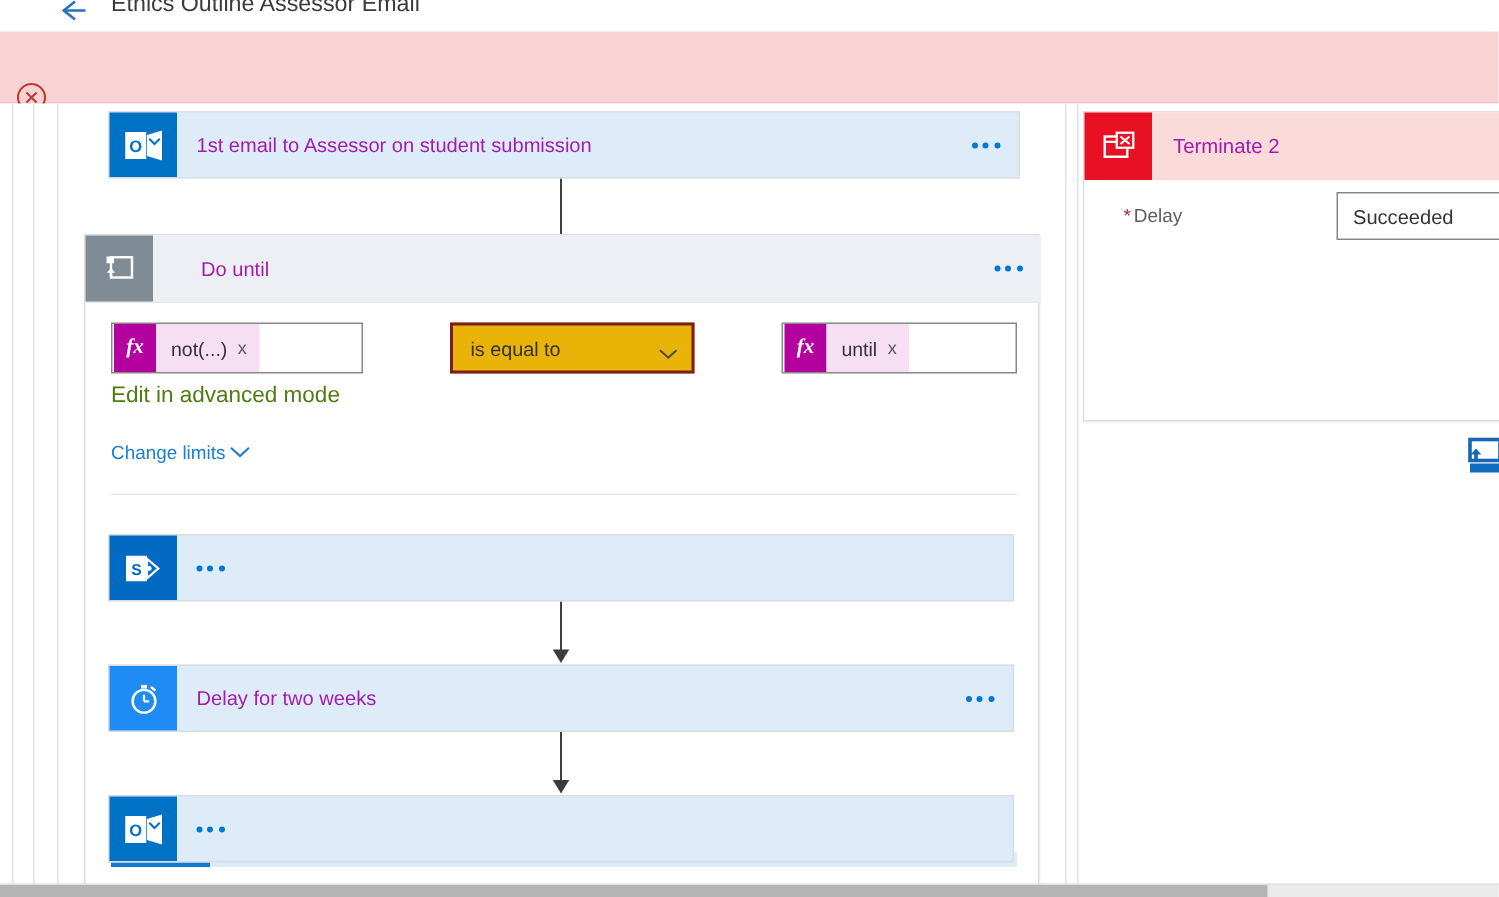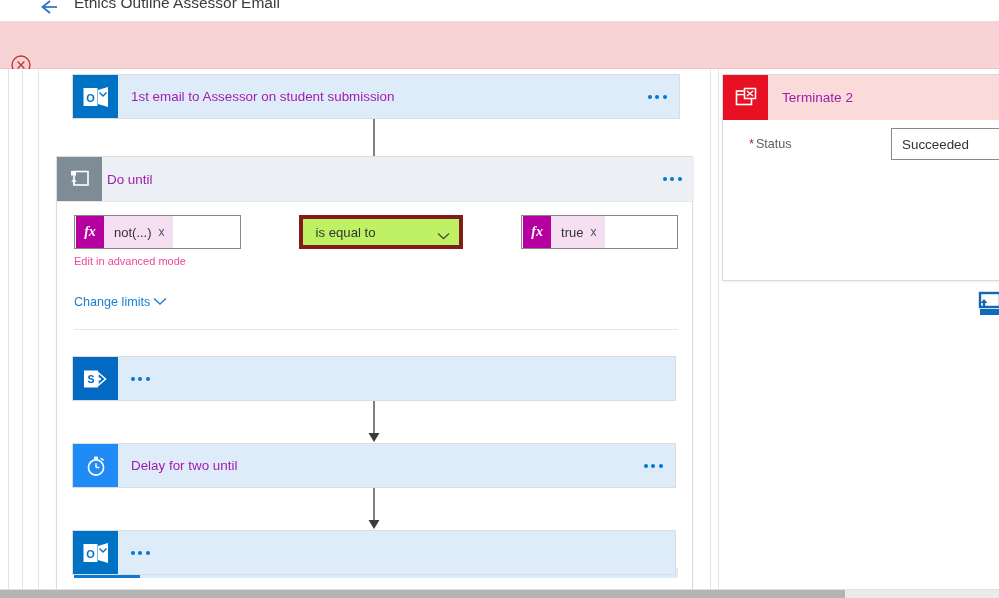--- a/index.html
+++ b/index.html
@@ -118,21 +118,21 @@
     background: #ffffff;
     box-shadow: 0 1px 2px rgba(0,0,0,0.06);
   }
   #scope-header {
     position: absolute; left: 0; top: 0; width: 637px; height: 45px;
     background: #eceff3;
     display: flex; align-items: stretch;
     border-bottom: 1px solid #e6e8eb;
   }
   #scope-header .card-icon { width: 45px; min-width: 45px; }
-  #scope-header .card-title { font-size: 13.4px; padding-left: 5px; }
+  #scope-header .card-title { font-size: 13.4px; padding-left: 32px; }
   #scope-header .card-menu { width: 44px; }
 
   
   #condition-row {
     position: absolute; left: 17px; top: 58px;
     width: 604px; height: 34px;
     display: flex; align-items: center; gap: 36px;
   }
   .token-field {
     height: 34px;
@@ -161,34 +161,34 @@
     gap: 7px;
     font-size: 13px;
     color: #333333;
     white-space: nowrap;
   }
   .token-chip .chip-x {
     font-size: 12px; color: #555555; cursor: pointer;
   }
   #operator-select {
     width: 182px; height: 34px;
-    border: 4px solid #7f1d1d;
-    background: #bef264;
+    border: 2px solid #7f1d1d;
+    background: #eab308;
     display: flex; align-items: center; justify-content: space-between;
     padding: 0 9px 0 12px;
     font-size: 13.2px;
     color: #333333;
     margin: 0 22px;
     cursor: pointer;
   }
   .chev { width: 13px; height: 8px; }
 
   #link-advanced {
     position: absolute; left: 17px; top: 98px;
-    font-size: 11px; color: #ec4899; cursor: pointer;
+    font-size: 15px; color: #4d7c0f; cursor: pointer;
   }
   #link-change-limits {
     position: absolute; left: 17px; top: 138px;
     font-size: 12.6px; color: #1a7fd4; cursor: pointer;
     display: flex; align-items: center; gap: 3px;
   }
   #scope-divider {
     position: absolute; left: 17px; top: 172px; width: 604px; height: 1px;
     background: #e6e6e6;
   }
@@ -342,21 +342,21 @@
         <span class="chev">
           <svg width="13" height="8" viewBox="0 0 13 8">
             <path d="M1 1.5 L6.5 6.5 L12 1.5" fill="none" stroke="#4a4a4a" stroke-width="1.3"></path>
           </svg>
         </span>
       </div>
 
       <div class="token-field" id="field-right">
         <span class="fx-badge">fx</span>
         <span class="token-chip">
-          <span>true</span>
+          <span>until</span>
           <span class="chip-x">x</span>
         </span>
       </div>
     </div>
 
     <div id="link-advanced">Edit in advanced mode</div>
 
     <div id="link-change-limits">
       <span>Change limits</span>
       <span>
@@ -398,21 +398,21 @@
 
   <div class="card" id="card-delay">
     <div class="card-icon ico-delay">
       <svg width="24" height="24" viewBox="0 0 24 24">
         <circle cx="12" cy="13.5" r="7.6" fill="none" stroke="#ffffff" stroke-width="1.6"></circle>
         <path d="M12 13.5 L12 9.2 M12 13.5 L15.4 13.5" stroke="#ffffff" stroke-width="1.5" fill="none"></path>
         <rect x="10" y="2.6" width="4" height="2.4" fill="#ffffff"></rect>
         <path d="M16.6 4 L19.6 6.4" stroke="#ffffff" stroke-width="1.6" fill="none"></path>
       </svg>
     </div>
-    <div class="card-title">Delay for two until</div>
+    <div class="card-title">Delay for two weeks</div>
     <div class="card-menu">
       <i></i>
       <i></i>
       <i></i>
     </div>
   </div>
 
   <span class="arrow" id="arrow-3">
     <svg width="14" height="42" viewBox="0 0 14 42">
       <path d="M7 0 L7 33" stroke="#3b3b3b" stroke-width="1.3"></path>
@@ -443,21 +443,21 @@
           <rect x="3.5" y="5" width="15" height="13.5" fill="none" stroke="#ffffff" stroke-width="1.6"></rect>
           <path d="M3.5 8.6 L18.5 8.6" stroke="#ffffff" stroke-width="1.4"></path>
           <rect x="11.5" y="2.5" width="11" height="10" fill="#e81123" stroke="#ffffff" stroke-width="1.5"></rect>
           <path d="M14 5 L20 10 M20 5 L14 10" stroke="#ffffff" stroke-width="1.4" fill="none"></path>
         </svg>
       </div>
       <div class="card-title">Terminate 2</div>
     </div>
     <div id="terminate-body">
       <div id="status-label">
-        <span class="req">*</span><span>Status</span>
+        <span class="req">*</span><span>Delay</span>
       </div>
       <input id="status-input" type="text" value="Succeeded" style="">
     </div>
   </div>
 
   <div id="loop-icon-partial">
     <svg width="30" height="28" viewBox="0 0 30 28">
       <rect x="2" y="2" width="20" height="14" fill="none" stroke="#1667b1" stroke-width="2.4"></rect>
       <path d="M6 16 L6 11" stroke="#1667b1" stroke-width="2.4" fill="none"></path>
       <path d="M2.5 12 L6 8 L9.5 12 Z" fill="#1667b1"></path>

